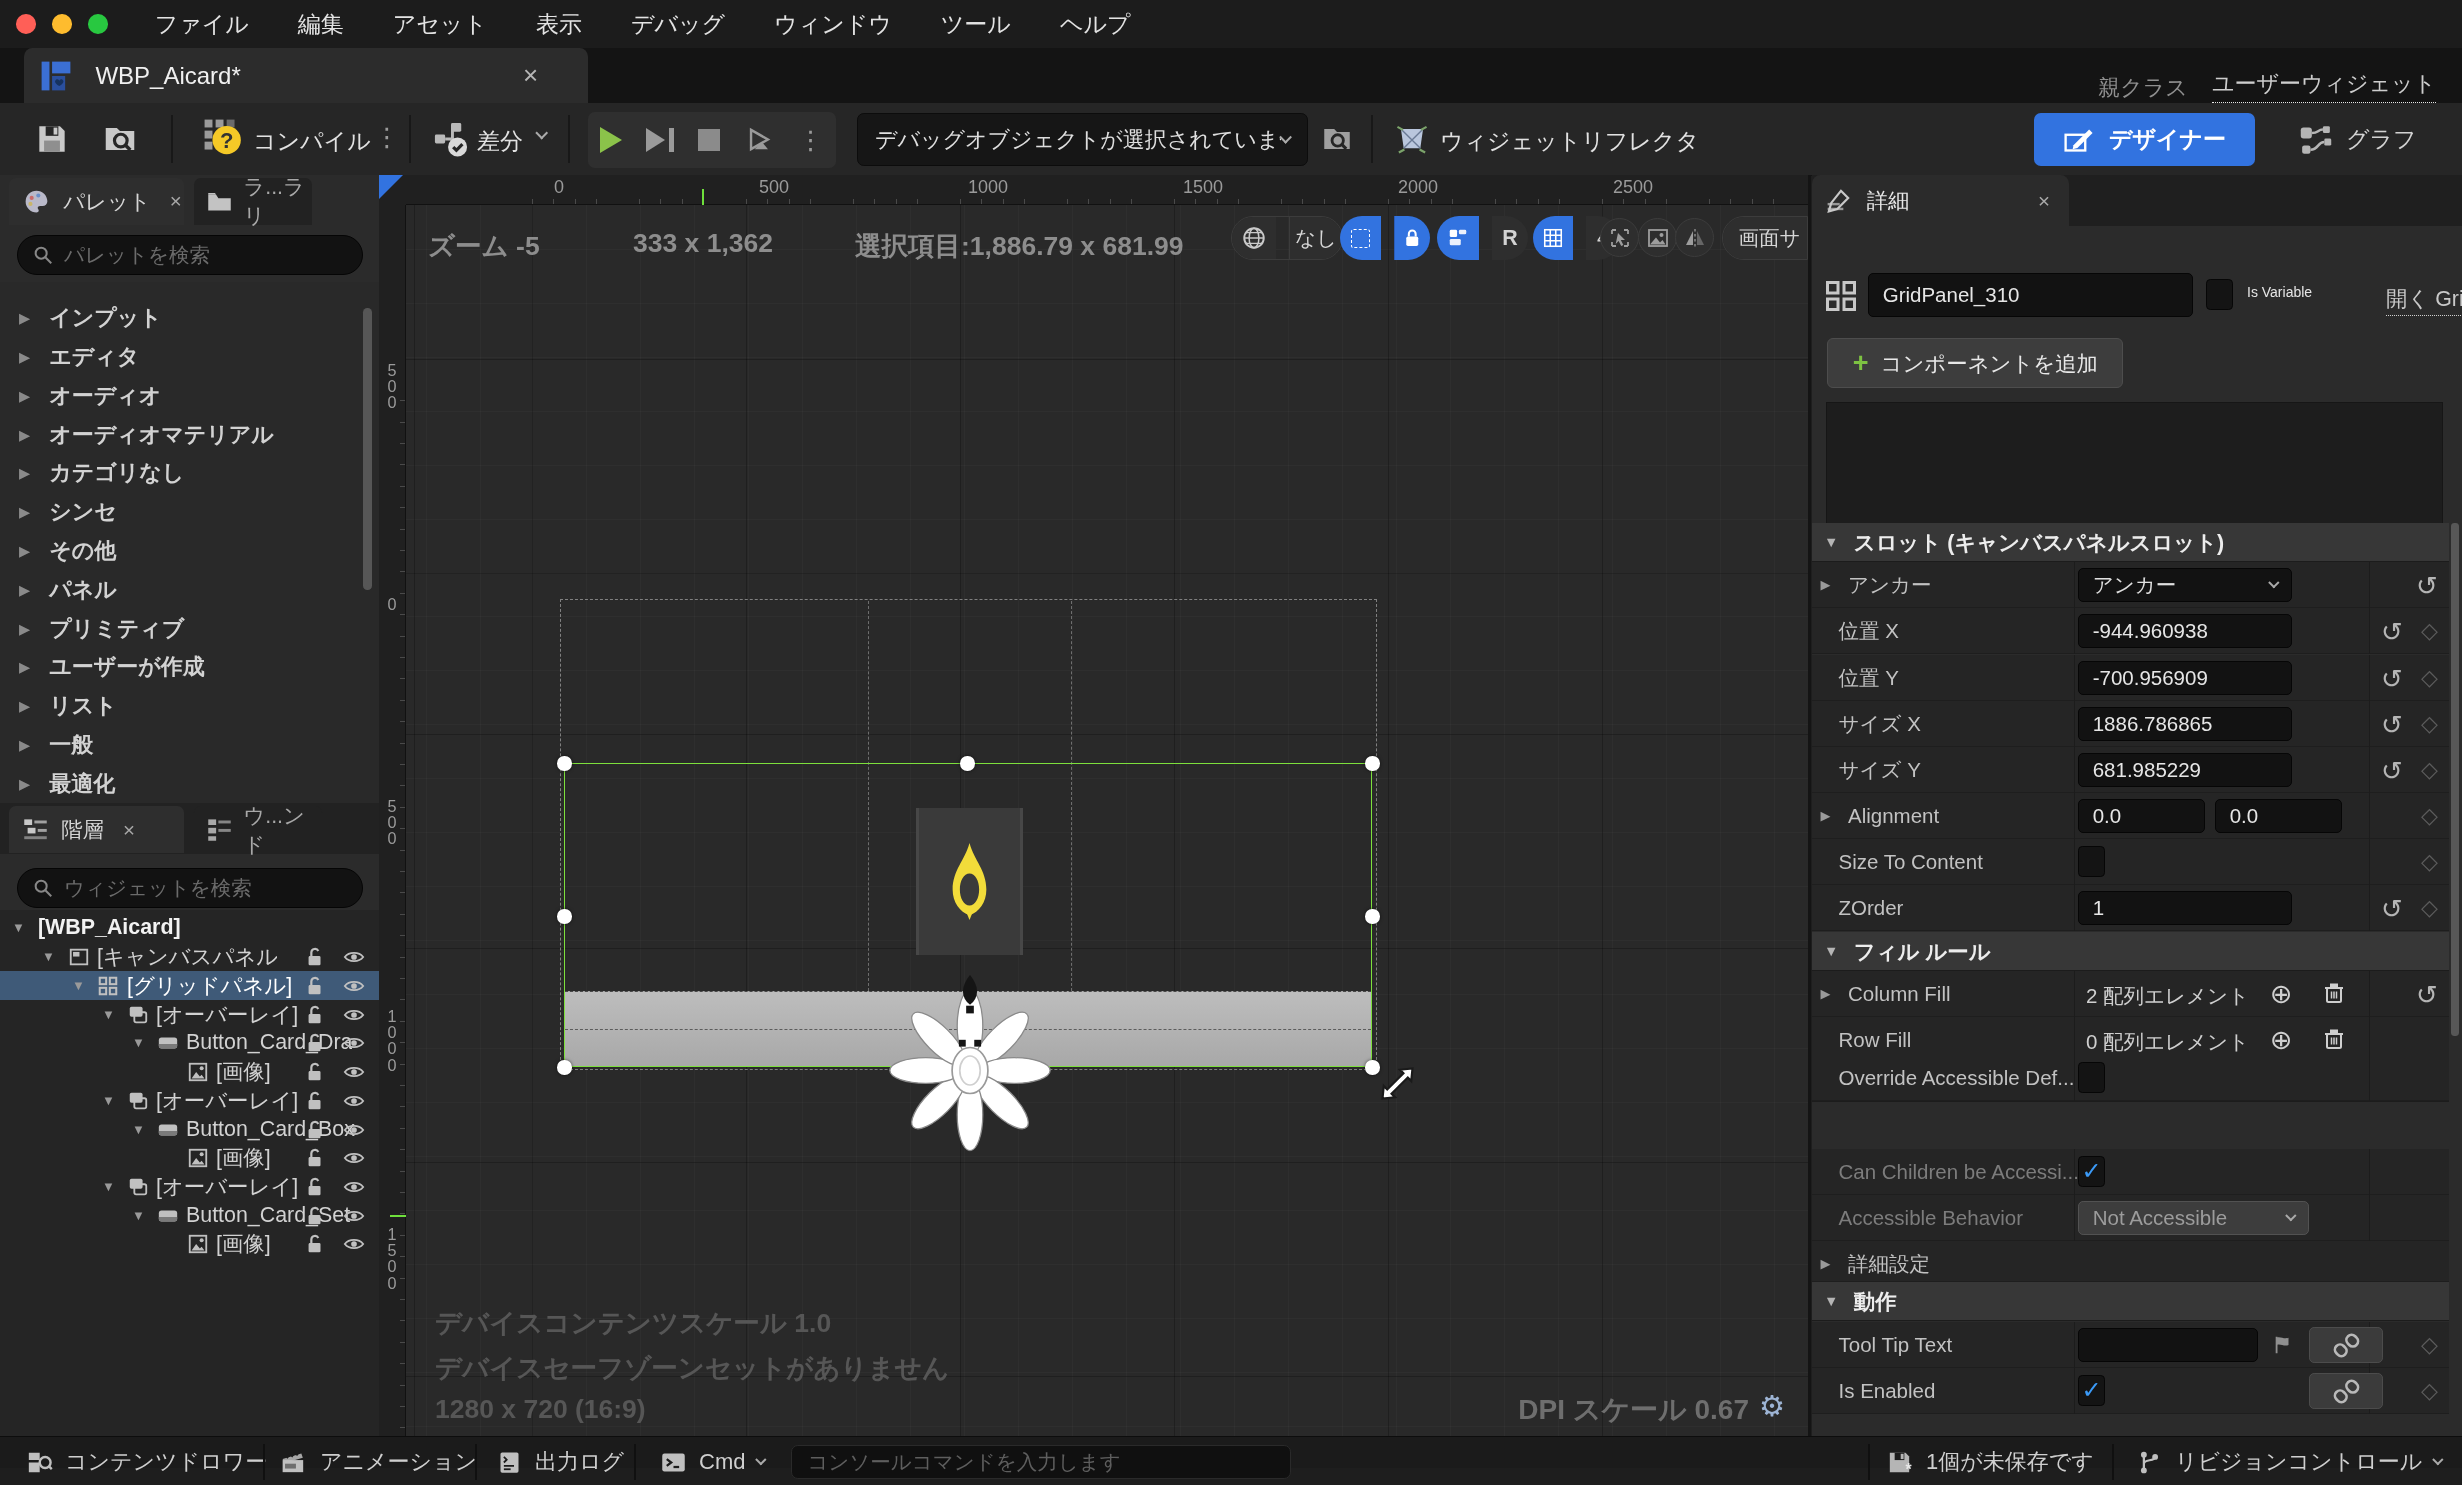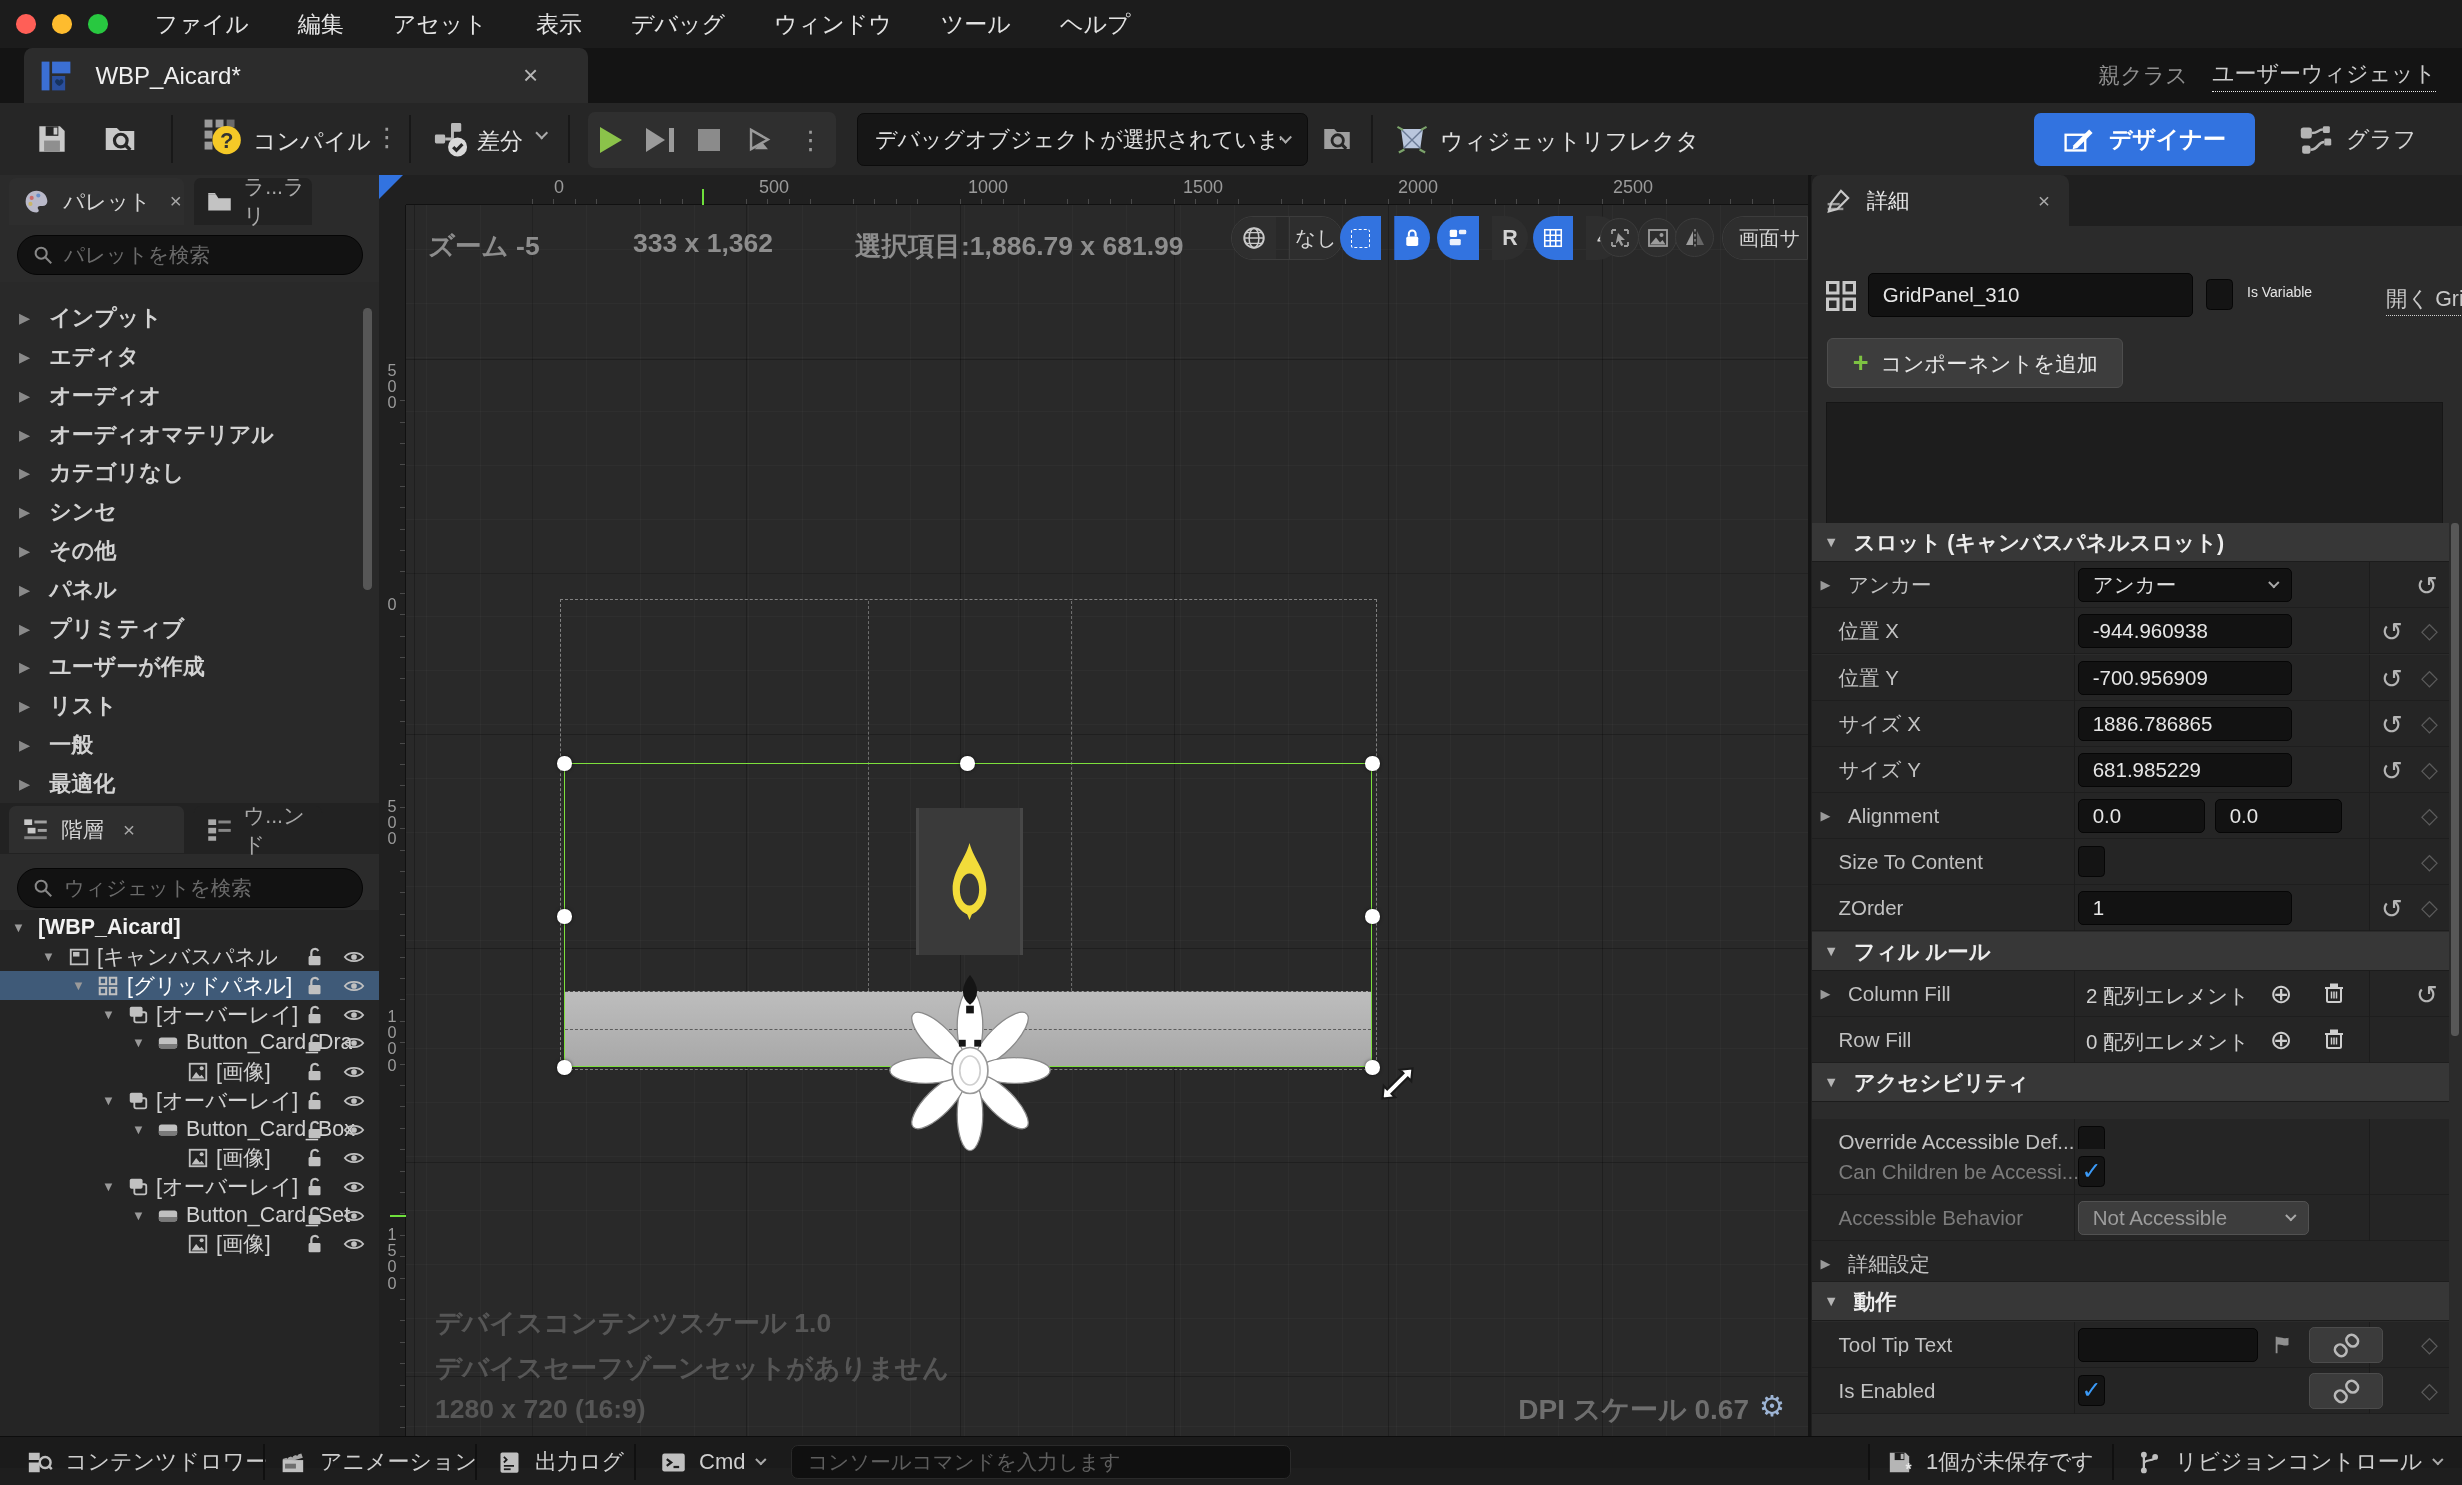--- a/index.html
+++ b/index.html
@@ -21,21 +21,21 @@
   #menubar { left:0; top:0; width:2462px; height:48px; background:#1c1c1c; display:flex; align-items:center; }
   .light { width:19.7px; height:19.7px; border-radius:50%; margin-left:16.2px; }
   #menus { display:flex; margin-left:47px; gap:49px; font-size:23px; color:#e3e3e3; }
   .menu-item { cursor:default; }
 
   
   #tabrow { left:0; top:48px; width:2462px; height:55px; background:#141414; }
   #asset-tab { left:24px; top:0; width:564px; height:55px; background:#2c2c2c; border-radius:8.5px 8.5px 0 0; display:flex; align-items:center; }
   #asset-tab .title { font-size:24px; color:#f0f0f0; margin-left:22px; }
   #asset-tab .close { position:absolute; left:499px; color:#b5b5b5; font-size:26px; }
-  #parent-class { position:absolute; right:26px; top:0; height:55px; display:flex; align-items:center; gap:24px; font-size:22px; }
+  #parent-class { position:absolute; right:26px; top:0; height:55px; display:flex; align-items:flex-end; gap:24px; font-size:22px; }
   #parent-class .pc-label { color:#8f8f8f; }
   #parent-class .pc-value { color:#cdcdcd; border-bottom:1.7px dotted #e8e8e8; padding-bottom:2.6px; }
 
   
   #toolbar { left:0; top:103px; width:2462px; height:73px; background:#262626; border-bottom:1.7px solid #141414; }
   .tb-divider { position:absolute; top:12px; width:1.7px; height:48px; background:#181818; }
   .tb-label { font-size:23px; color:#e2e2e2; }
   #playgroup { left:588px; top:8.5px; width:248px; height:56px; background:#2f2f2f; border-radius:6.8px; display:flex; align-items:center; justify-content:space-around; }
   .tri-play { width:0; height:0; border-left:22px solid #8bc34a; border-top:13.7px solid transparent; border-bottom:13.7px solid transparent; }
   .tri-gray { width:0; height:0; border-left:19px solid #9a9a9a; border-top:12px solid transparent; border-bottom:12px solid transparent; }
@@ -968,21 +968,21 @@
               <line x1="9.5" y1="10.5" x2="9.5" y2="17.5" stroke-width="1.5"></line>
               <line x1="12" y1="10.5" x2="12" y2="17.5" stroke-width="1.5"></line>
               <line x1="14.5" y1="10.5" x2="14.5" y2="17.5" stroke-width="1.5"></line>
             </svg>
           </span>
         </div>
         <div class="r-sec-head" style="top: 888px;">
           <span class="tri">▼</span>
           <span class="ttl">アクセシビリティ</span>
         </div>
-        <div class="r-row" style="top: 944px; height: 46px;">
+        <div class="r-row" style="top: 880px; height: 46px;">
           <span class="cdiv" style="left:262px"></span>
           <span class="cdiv" style="left:557px"></span>
           <span class="r-lbl" style="">Override Accessible Def...</span>
           <div class="r-check" style="position:absolute;left:266px;top:6.8px"></div>
         </div>
         <div class="r-row" style="top: 974px; height: 46px;">
           <span class="cdiv" style="left:262px"></span>
           <span class="cdiv" style="left:557px"></span>
           <span class="r-lbl dim" style="">Can Children be Accessi...</span>
           <div class="r-check" style="position:absolute;left:266px;top:6.8px">✓</div>

